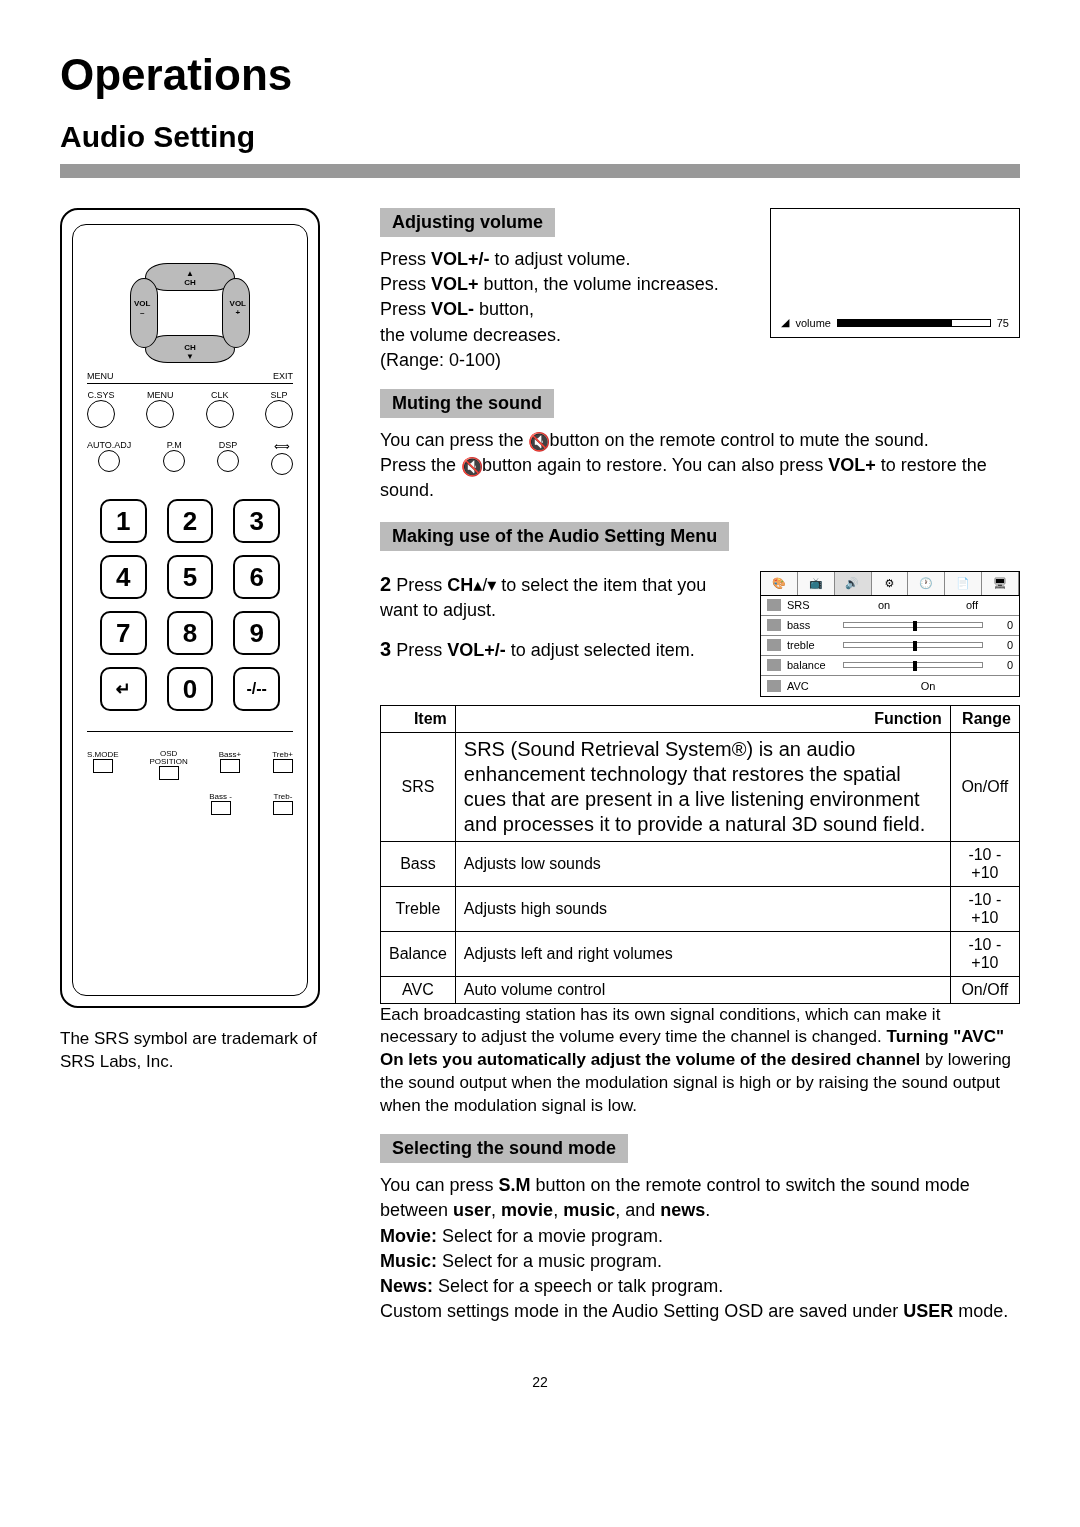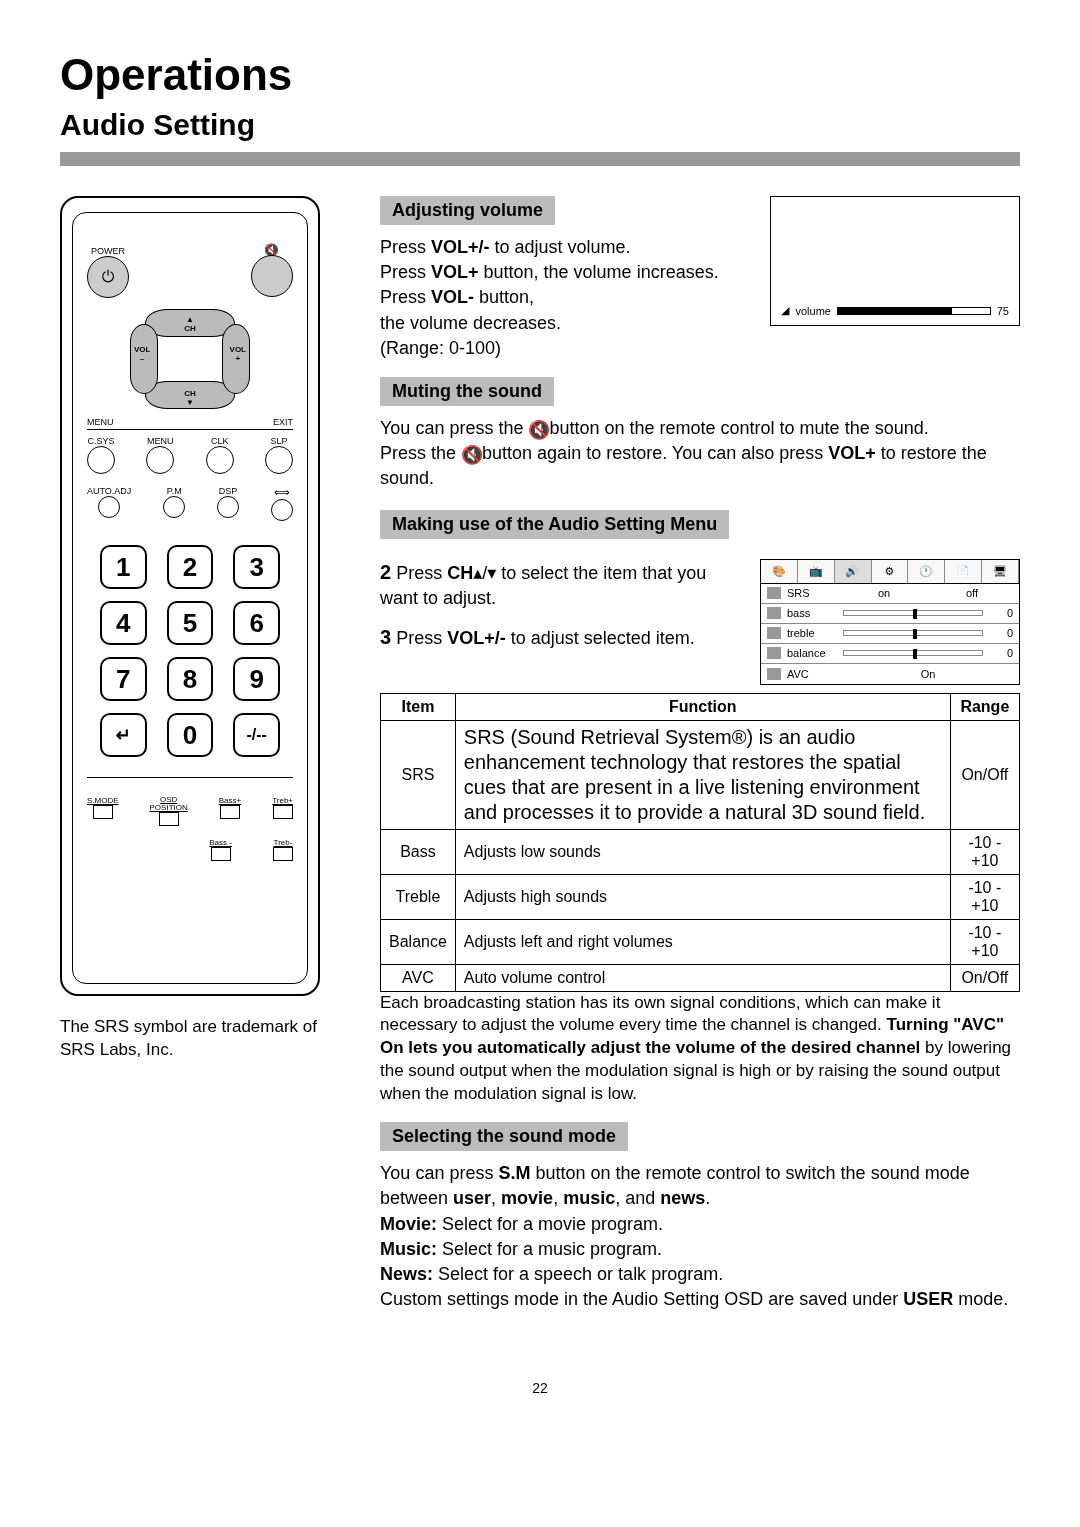--- a/index.html
+++ b/index.html
@@ -1,18 +1,18 @@
 <!DOCTYPE html>
 <html><head>
 <meta charset="utf-8">
 <style>
   * { box-sizing: border-box; margin: 0; padding: 0; }
   body { font-family: Arial, Helvetica, sans-serif; background: #fff; width: 1080px; margin: 0 auto; color: #000; }
   .page { padding: 50px 60px 40px 60px; }
-  .title { font-size: 44px; font-weight: bold; margin-bottom: 8px; }
+  .title { font-size: 44px; font-weight: bold; margin-bottom: 20px; }
   .subtitle { font-size: 30px; font-weight: bold; }
   .hr-bar { background: #999; height: 14px; margin: 10px 0 30px 0; }
   .two-col { display: flex; gap: 30px; }
   .left-col { width: 290px; flex-shrink: 0; }
   .right-col { flex: 1; }
 
   
   .remote-outer { border: 2px solid #000; border-radius: 18px; width: 260px; height: 800px; padding: 14px 10px 10px 10px; position: relative; background: #fff; }
   .remote-inner { border: 1px solid #000; border-radius: 14px; height: 100%; padding: 30px 14px 10px 14px; position: relative; }
   .remote-label-sm { font-size: 9px; text-align: center; }
@@ -26,21 +26,21 @@
   .dpad-top, .dpad-bottom { width: 90px; height: 28px; left: 15px; border-radius: 50% / 100%; }
   .dpad-top { top: 0; } .dpad-bottom { bottom: 0; }
   .dpad-left, .dpad-right { width: 28px; height: 70px; top: 15px; border-radius: 100% / 50%; }
   .dpad-left { left: 0; } .dpad-right { right: 0; }
   .dpad-lbl { position: absolute; font-size: 8px; font-weight: bold; text-align: center; }
   .menu-row { display: flex; justify-content: space-between; font-size: 9px; margin-top: 4px; }
   .row4 { display: flex; justify-content: space-between; margin-top: 4px; }
   .keypad { display: grid; grid-template-columns: repeat(3, 1fr); gap: 12px 20px; margin: 20px auto; width: 180px; }
   .key { border: 2px solid #000; border-radius: 10px; height: 44px; display: flex; align-items: center; justify-content: center; font-size: 26px; font-weight: bold; }
   .btn-row-5 { display: flex; justify-content: space-between; font-size: 8px; margin-top: 18px; }
-  .btn-row-5 > div { text-align: center; text-decoration: underline; }
+  .btn-row-5 > div { text-align: center; }
 
   .left-text { font-size: 17px; line-height: 1.35; margin-top: 24px; }
 
   
   .sec-head { background: #bbb; display: inline-block; padding: 4px 12px; font-weight: bold; font-size: 18px; margin-bottom: 10px; }
   .body-text { font-size: 18px; line-height: 1.4; }
   .vol-box { border: 1px solid #000; width: 250px; height: 130px; position: relative; float: right; margin-left: 20px; }
   .vol-meter { position: absolute; bottom: 8px; left: 10px; right: 10px; font-size: 11px; display: flex; align-items: center; gap: 6px; }
   .meter-bar { flex: 1; height: 8px; border: 1px solid #000; position: relative; }
   .meter-fill { position: absolute; left: 0; top: 0; bottom: 0; width: 75%; background: #000; }
@@ -55,54 +55,44 @@
   .osd-label { width: 50px; }
   .osd-slider { flex: 1; height: 6px; border: 1px solid #888; position: relative; }
   .osd-thumb { position: absolute; left: 50%; top: -2px; width: 4px; height: 10px; background: #000; }
   .osd-val { width: 24px; text-align: right; }
 
   .num-step { font-weight: bold; font-size: 20px; }
   .steps p { margin-bottom: 14px; font-size: 18px; line-height: 1.35; }
 
   table.audio { border-collapse: collapse; width: 100%; margin-top: 8px; clear: both; }
   table.audio th, table.audio td { border: 1px solid #000; padding: 4px 8px; font-size: 16px; text-align: left; vertical-align: middle; }
-  table.audio th { text-align: center; font-weight: bold; }
+  table.audio th { text-align: right; font-weight: bold; }
   table.audio td.center { text-align: center; }
 
   .tips-head { font-weight: bold; text-decoration: underline; font-size: 18px; margin-top: 12px; display: block; }
   .tips-body { font-size: 17px; line-height: 1.35; }
 
   .mute-icon { display: inline-block; width: 16px; height: 16px; vertical-align: -2px; }
 
-  .page-num { text-align: center; font-size: 14px; margin-top: 68px; }
+  .page-num { text-align: center; font-size: 14px; margin-top: 50px; }
   .clr { clear: both; }
 </style>
 </head>
 <body>
 
 <div class="page">
   <div class="title">Operations</div>
   <div class="subtitle">Audio Setting</div>
   <div class="hr-bar"></div>
 
   <div class="two-col">
 
     <div class="left-col">
       <div class="remote-outer">
         <div class="remote-inner">
-          <div class="top-row">
-            <div style="text-align:center">
-              <div class="remote-label-sm">POWER</div>
-              <span class="circ big-circ" style="display:flex;align-items:center;justify-content:center;">⏻</span>
-            </div>
-            <div style="text-align:center">
-              <div style="height:12px;font-size:12px">🔇</div>
-              <span class="circ big-circ"></span>
-            </div>
-          </div>
           <div class="dpad">
             <div class="dpad-ellipse dpad-top"></div>
             <div class="dpad-ellipse dpad-bottom"></div>
             <div class="dpad-ellipse dpad-left"></div>
             <div class="dpad-ellipse dpad-right"></div>
             <div class="dpad-lbl" style="top:6px;left:0;right:0">▲<br><span>CH</span></div>
             <div class="dpad-lbl" style="bottom:2px;left:0;right:0"><span>CH</span><br>▼</div>
             <div class="dpad-lbl" style="left:4px;top:36px;white-space:pre">VOL
 –</div>
             <div class="dpad-lbl" style="right:4px;top:36px;white-space:pre">VOL

